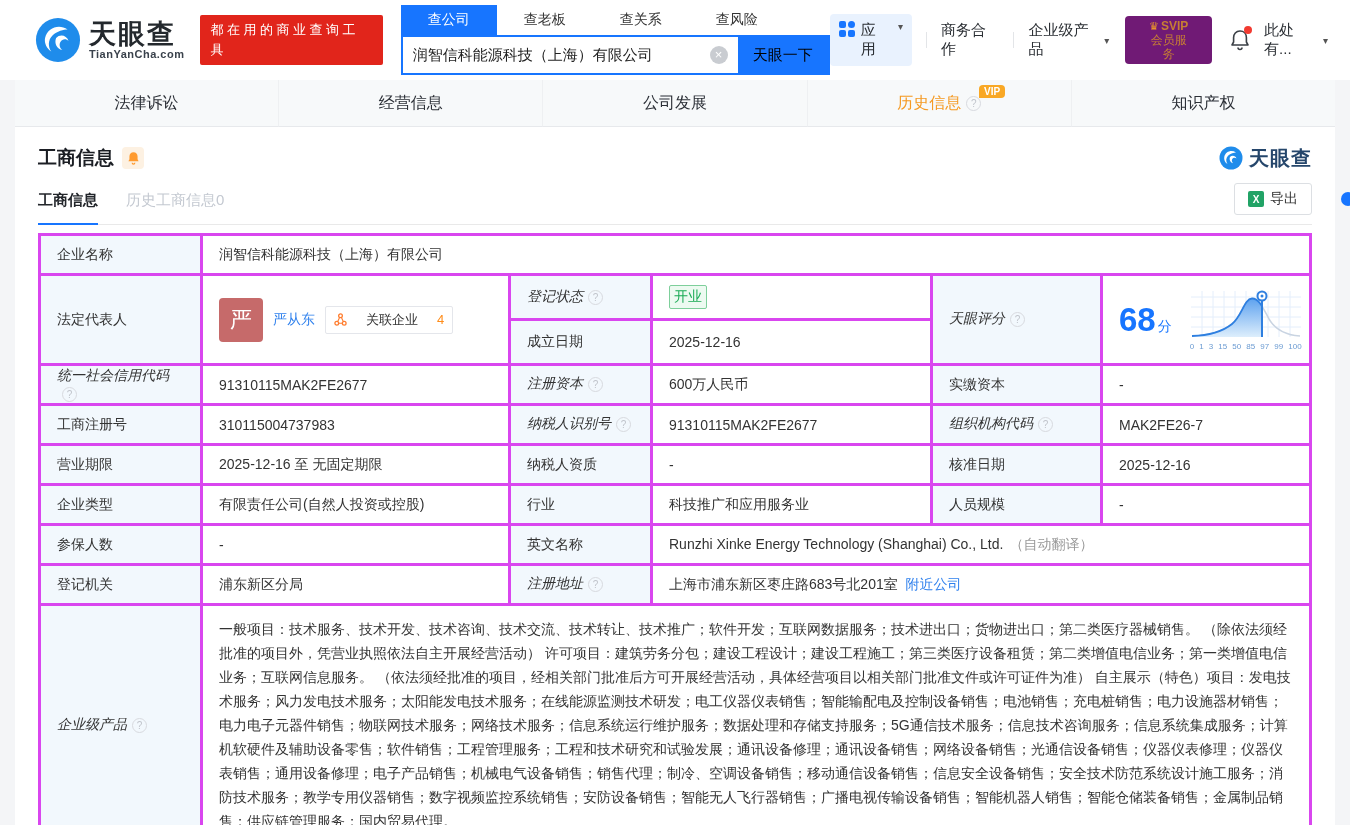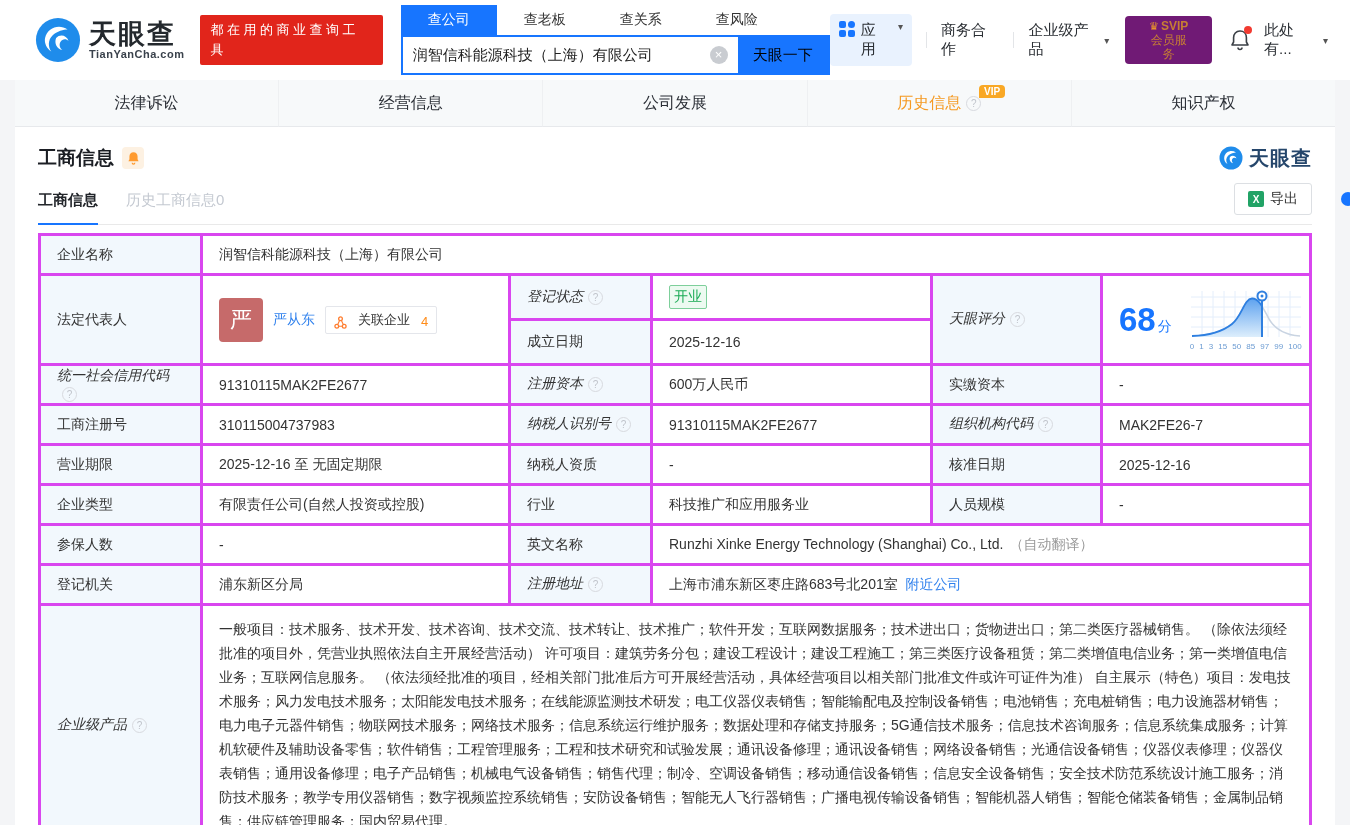--- a/index.html
+++ b/index.html
@@ -74,21 +74,21 @@
   
   table.biz { width:100%; border-collapse:collapse; margin-top:8px; table-layout:fixed; }
   .biz td { border:3px solid #d946ef; font-size:14px; padding:0 16px; height:40px; vertical-align:middle; }
   .biz td.lbl { background:#f2f8fd; color:#333; }
   .biz td.lbl .lt { vertical-align:middle;font-style:italic; }
   .r-tall td { height:45px; }
   .rep { display:flex; align-items:center; gap:10px; }
   .avatar { width:44px; height:44px; background:#c66a6a; border-radius:4px; color:#fff; font-size:22px;
     display:flex; align-items:center; justify-content:center; }
   .link { color:#2f80ed; }
-  .rel-badge { display:inline-flex; align-items:flex-end; gap:11px; border:1px solid #e4e6eb; border-radius:2px;
+  .rel-badge { display:inline-flex; align-items:center; gap:19px; border:1px solid #e4e6eb; border-radius:2px;
     padding:4px 8px; font-size:13px; cursor:pointer; background:#fff; }
   .rel-badge .rc { color:#ff8c19; }
   .badge-open { display:inline-block; border:1px solid #7ecf9b; background:#edfaf1; color:#1cab56; font-size:14px;
     padding:2px 4px; border-radius:2px; }
   .score-cell { display:flex; align-items:center; gap:18px; padding:4px 0; }
   .score-num { color:#1775ff; white-space:nowrap; }
   .score-num b { font-size:33px; font-weight:bold; }
   .score-num i { font-style:normal; font-size:14px; margin-left:2px; }
   .curve { width:112px; }
   .ticks { display:flex; justify-content:space-between; font-size:8px; color:#6b9bd2; margin-top:-2px; }

